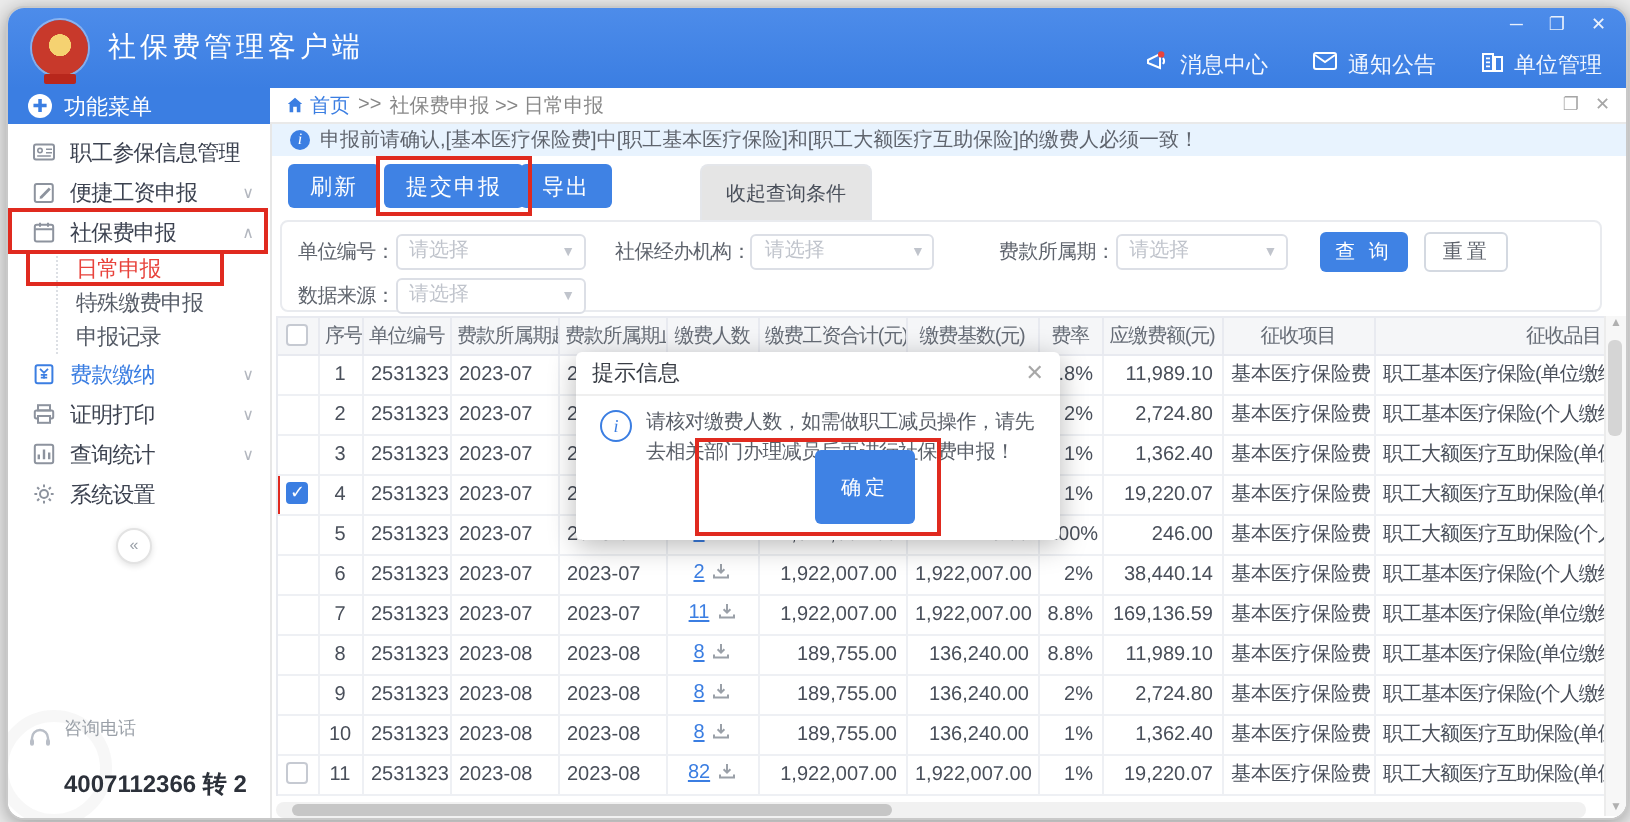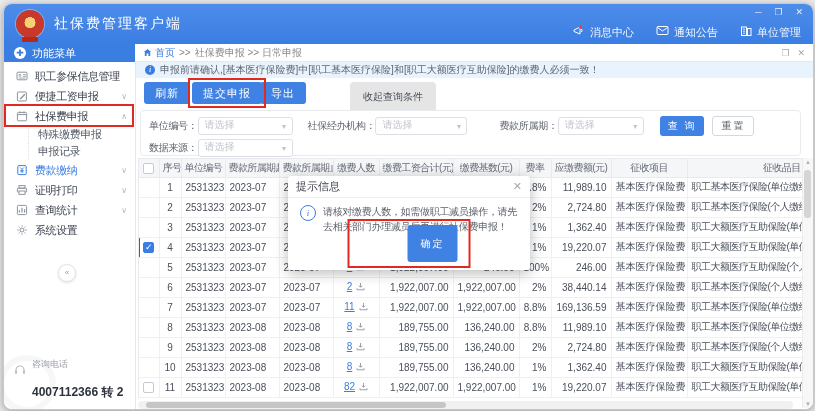--- a/index.html
+++ b/index.html
@@ -194,20 +194,24 @@
               <span class="mi-icon">
                 <svg width="12" height="12" viewBox="0 0 12 12">
                   <rect x="1.4" y="2.4" width="9.2" height="8.4" rx="1" fill="none" stroke="currentColor" stroke-width="1"></rect>
                   <path d="M1.6 4.6 h8.8" stroke="currentColor" stroke-width="1"></path>
                   <path d="M4 1.4 v2 M8 1.4 v2" stroke="currentColor" stroke-width="1"></path>
                 </svg>
               </span>
     <span class="mi-label">社保费申报</span>
     <span class="mi-chev">∧</span>
               <span class="red-frame" style="left:0;right:1px;top:-2px;bottom:-1px;"></span>
+            </div>
+            <div class="submenu-item active">
+              <span>日常申报</span>
+              <span class="red-frame" style="left:9px;right:23px;top:-1px;bottom:0;"></span>
             </div>
             <div class="submenu-item">
               <span>特殊缴费申报</span>
             </div>
             <div class="submenu-item">
               <span>申报记录</span>
             </div>
             <div class="menu-item blue">
               <span class="mi-icon">
                 <svg width="12" height="12" viewBox="0 0 12 12">

